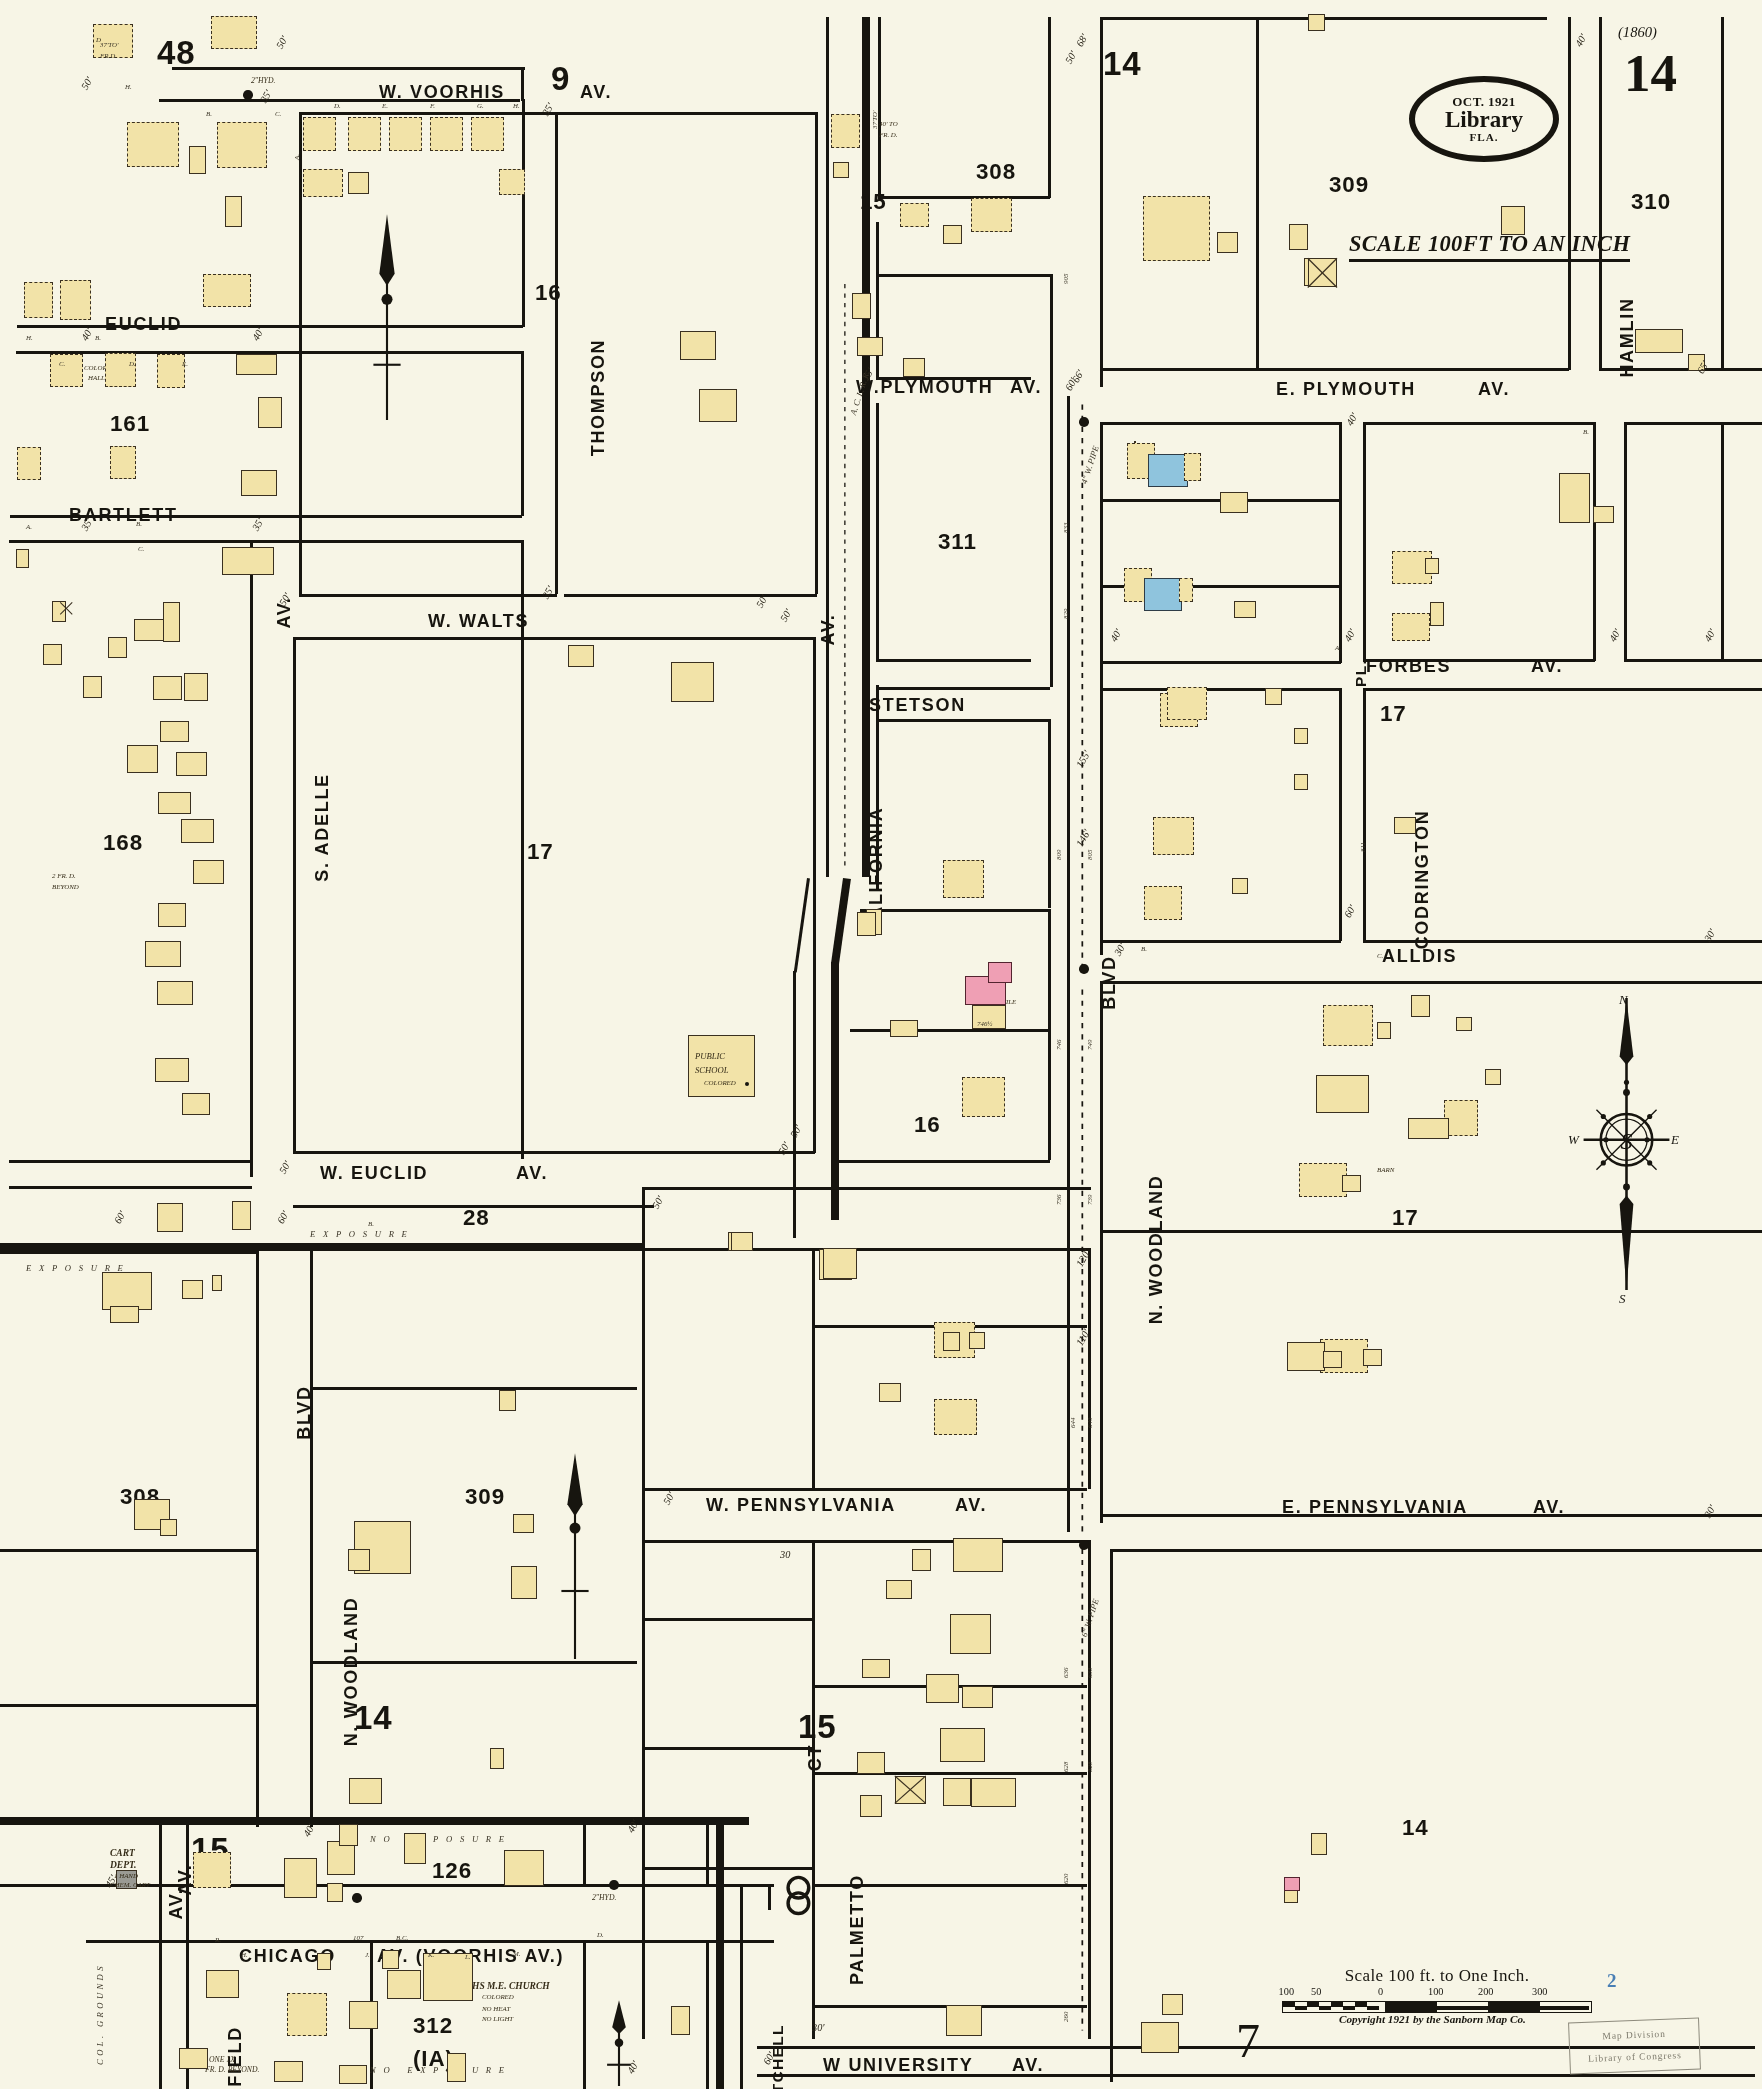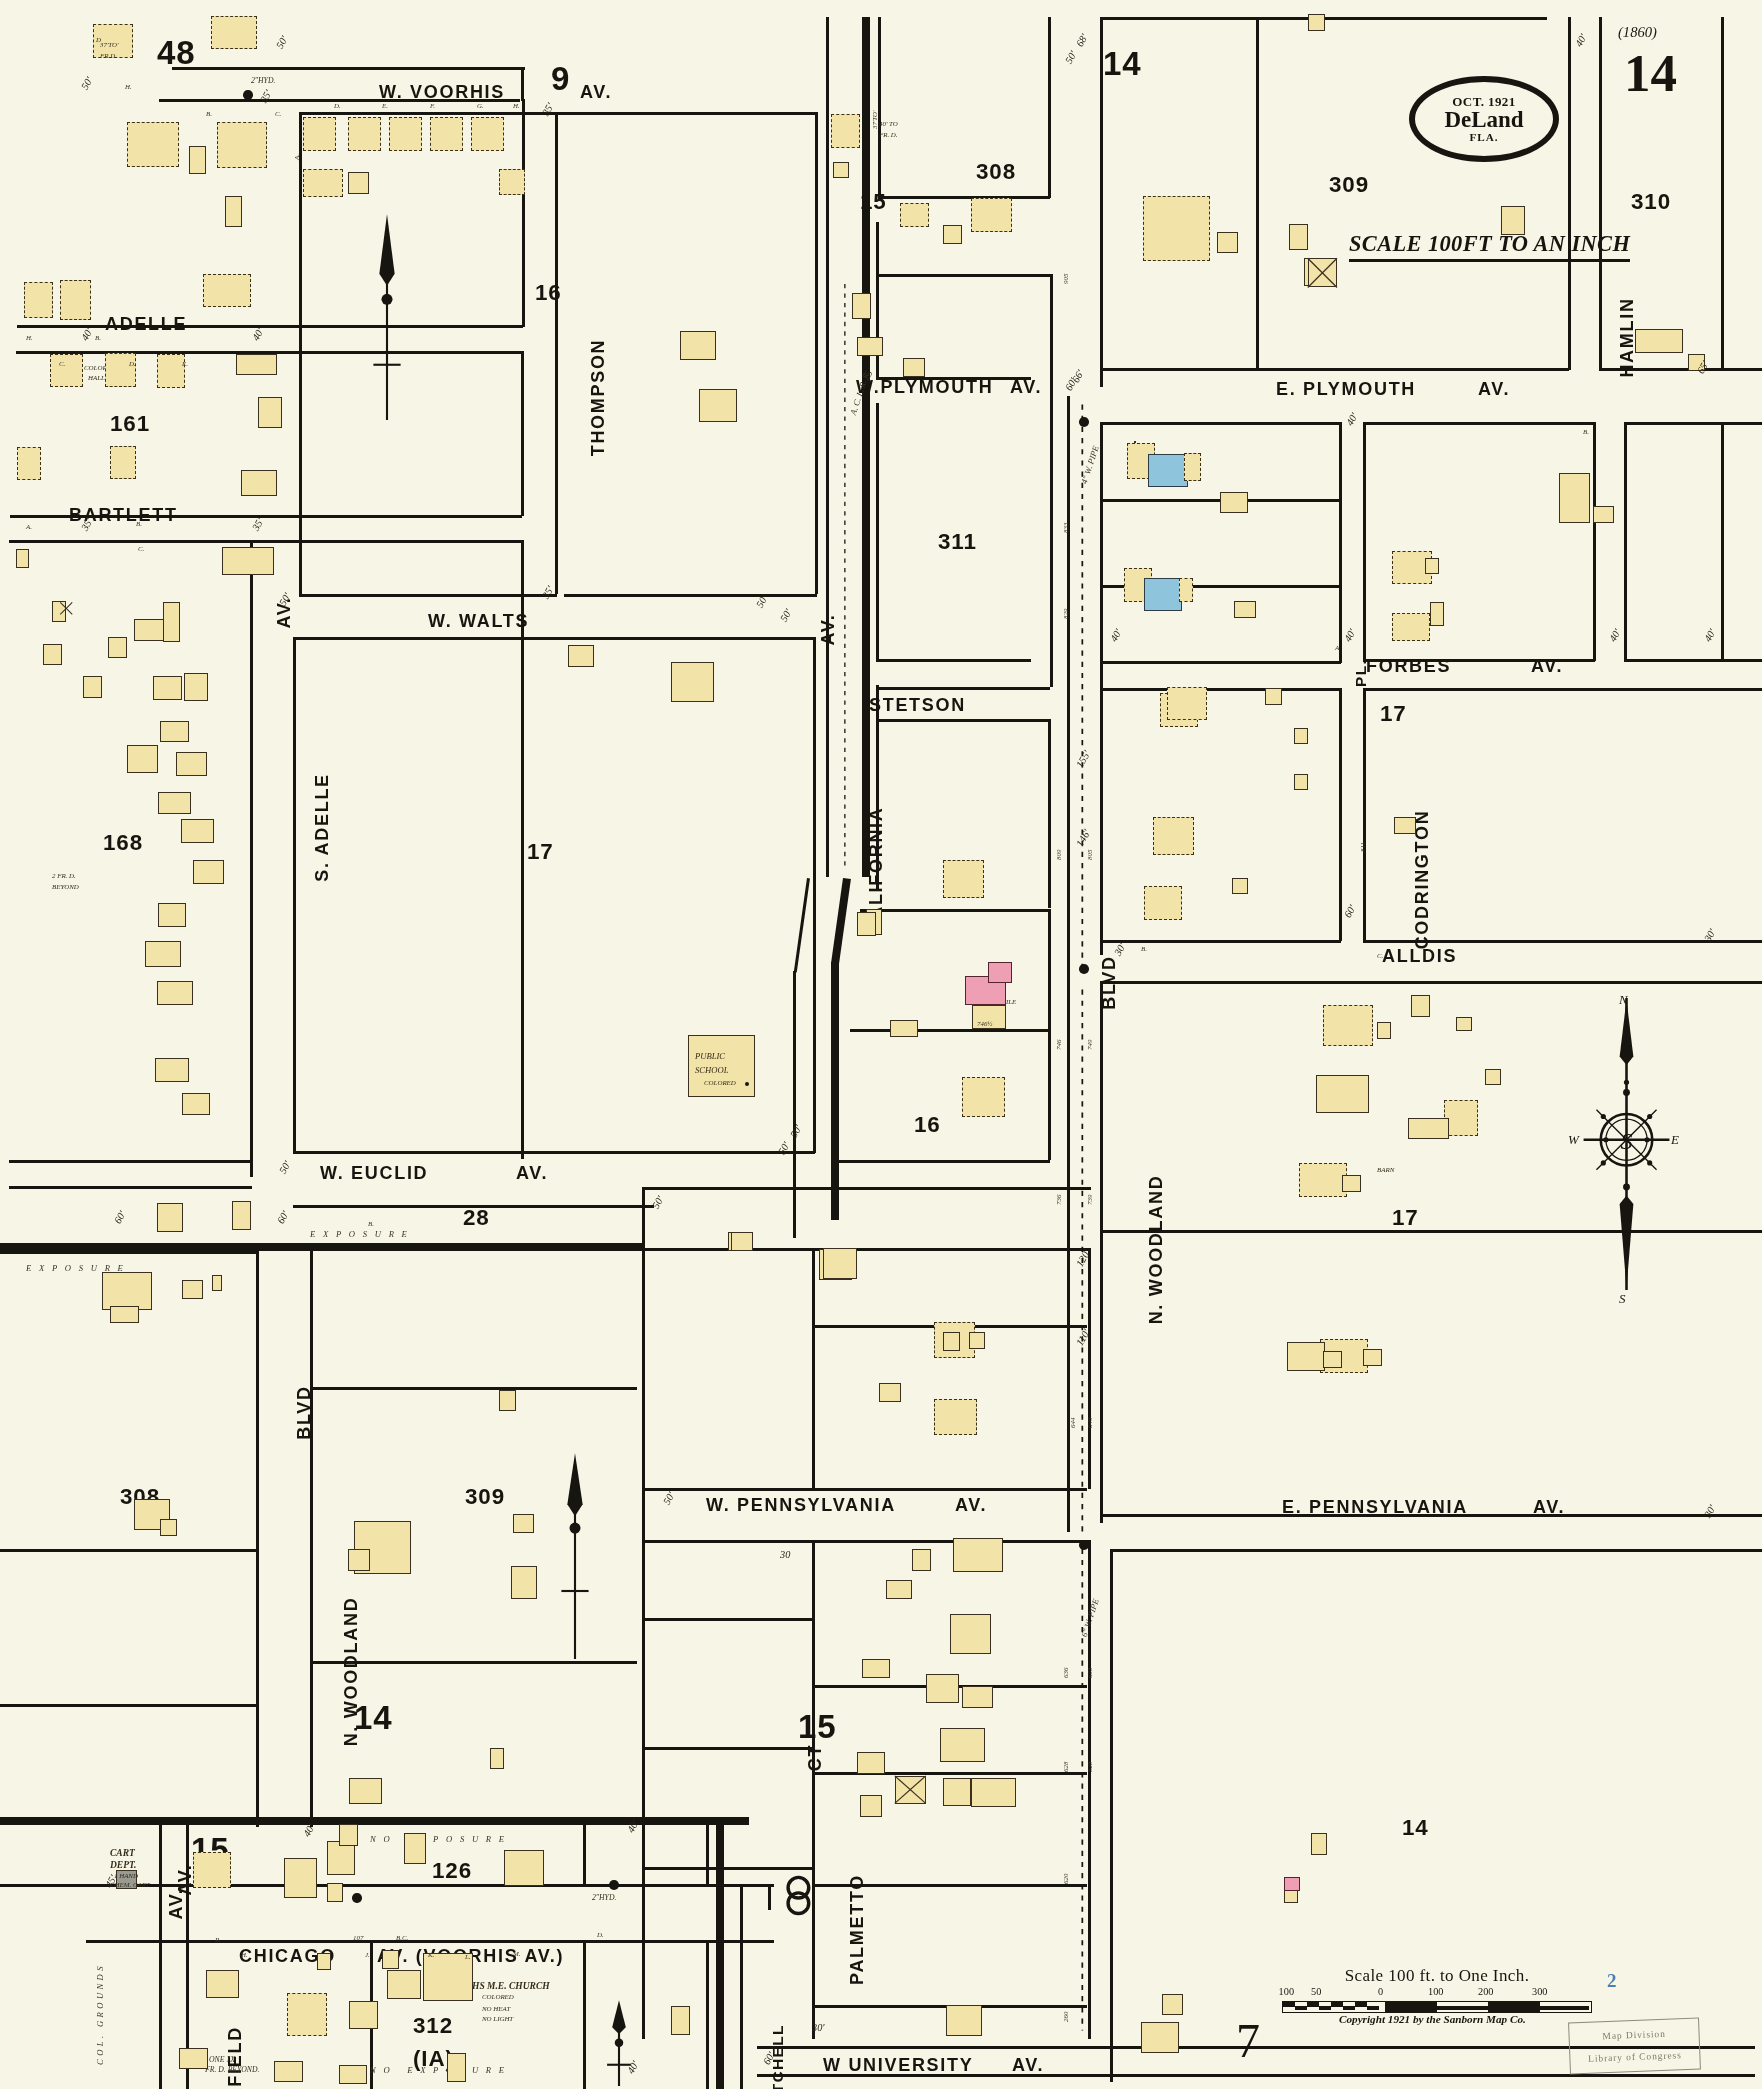--- a/index.html
+++ b/index.html
@@ -264,21 +264,21 @@
     <line x1="1258" y1="470" x2="1258" y2="1130" stroke="#17150f" stroke-width="2" stroke-dasharray="6 7"></line>
     <line x1="1258" y1="1150" x2="1258" y2="1780" stroke="#17150f" stroke-width="2" stroke-dasharray="6 7"></line>
     <line x1="1258" y1="1800" x2="1258" y2="2360" stroke="#17150f" stroke-width="2" stroke-dasharray="6 7"></line>
     <line x1="982" y1="330" x2="982" y2="1010" stroke="#17150f" stroke-width="1.5" stroke-dasharray="5 6"></line>
   </svg>
 
   <div class="st" style="left:379px;top:82px;">W. VOORHIS</div>
   <div class="st" style="left:580px;top:82px;">AV.</div>
   <div class="bn big" style="left:551px;top:60px;">9</div>
 
-  <div class="st" style="left:105px;top:314px;">ADELLE</div>
+  <div class="st" style="left:105px;top:314px;">EUCLID</div>
   <div class="st" style="left:69px;top:505px;">BARTLETT</div>
   <div class="st" style="left:428px;top:611px;">W. WALTS</div>
   <div class="st" style="left:320px;top:1163px;">W. EUCLID</div>
   <div class="st" style="left:516px;top:1163px;">AV.</div>
 
   <div class="st" style="left:856px;top:377px;">W.PLYMOUTH</div>
   <div class="st" style="left:1010px;top:377px;">AV.</div>
   <div class="st" style="left:1276px;top:379px;">E. PLYMOUTH</div>
   <div class="st" style="left:1478px;top:379px;">AV.</div>
 
@@ -347,21 +347,21 @@
   <div class="bn" style="left:413px;top:2013px;">312</div>
   <div class="bn" style="left:413px;top:2046px;">(IA)</div>
   <div class="bn" style="left:1380px;top:701px;">17</div>
   <div class="bn" style="left:1392px;top:1205px;">17</div>
   <div class="bn" style="left:914px;top:1112px;">16</div>
   <div class="bn" style="left:914px;top:1127px;opacity:0;">16</div>
   <div class="bn" style="left:1402px;top:1815px;">14</div>
 
   <div id="cartouche">
     <div class="c1">OCT. 1921</div>
-    <div class="c2">DeLand</div>
+    <div class="c2">Library</div>
     <div class="c3">FLA.</div>
   </div>
   <div id="scaletext">SCALE 100FT TO AN INCH</div>
   <div id="sheetnum-tr">14</div>
   <div id="vol">(1860)</div>
   <div id="sheetnum-bl">7</div>
   <div id="twonum">2</div>
 
   <div id="scalebar">
     <div class="cap">Scale 100 ft. to One Inch.</div>

